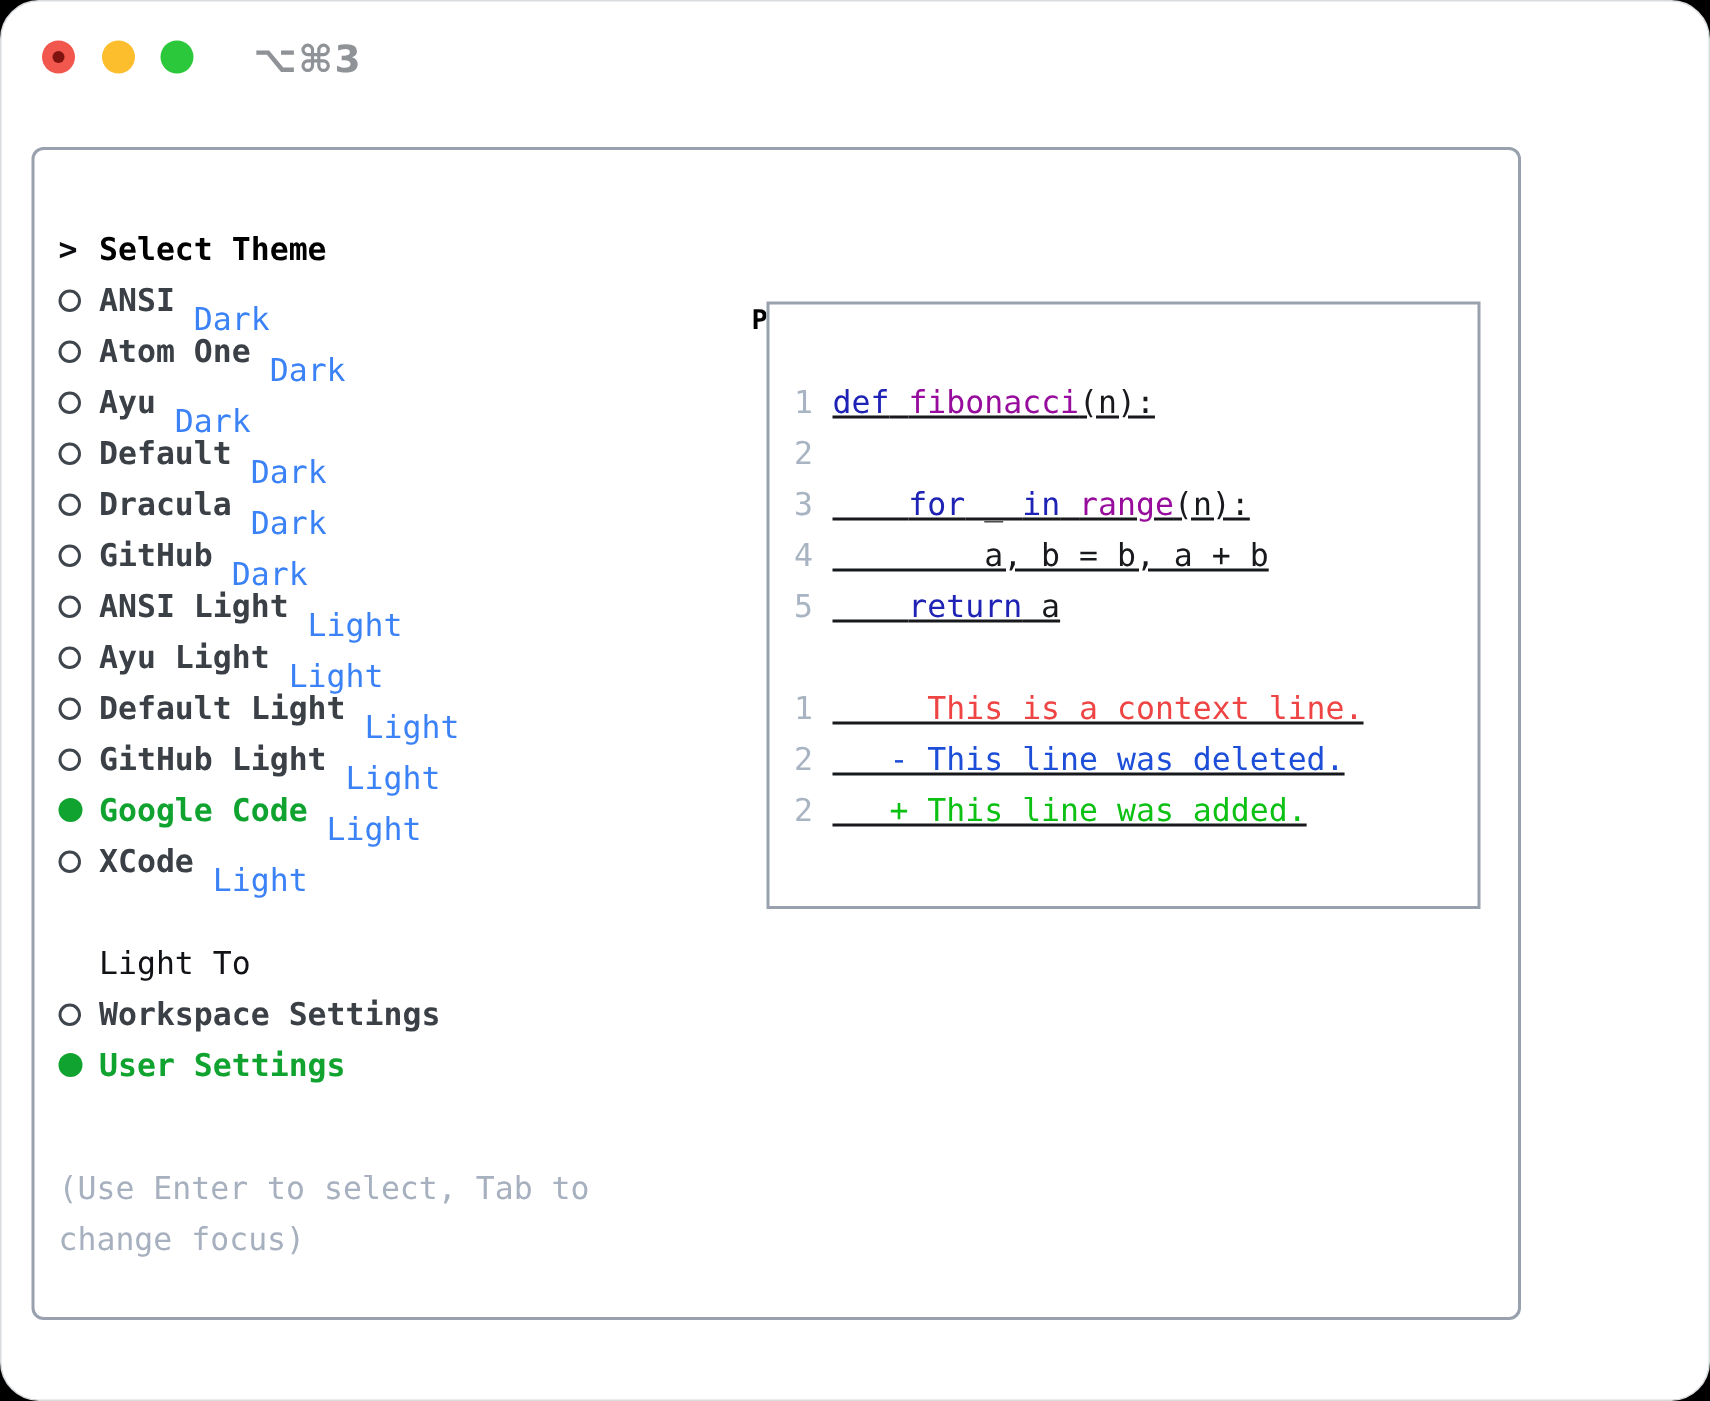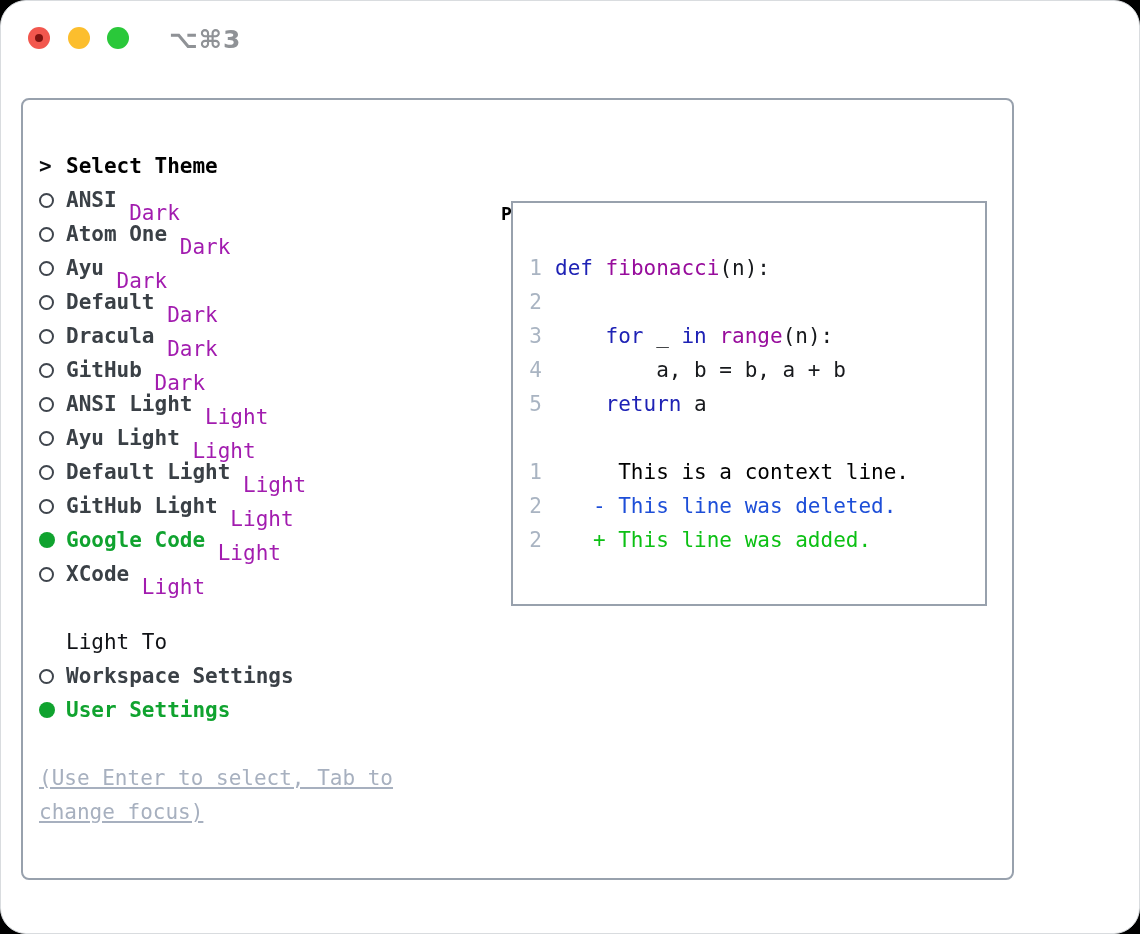--- a/index.html
+++ b/index.html
@@ -43,43 +43,43 @@
   .marker { width: 27px; flex: 0 0 27px; display: flex; align-items: center; }
   .chevron { font-weight: bold; color: #0b0d10; }
   .radio {
     width: 15px; height: 15px; border-radius: 50%;
     border: 2px solid #3f454d; background: transparent;
   }
   .radio.sel { border: 0; width: 16px; height: 16px; background: #10a32f; }
   .heading { font-weight: bold; color: #000; text-align: right; }
   .item-name { color: #3a4046; font-weight: bold; }
   .item-name.sel { color: #10a32f; }
-  .item-variant { color: #a21caf; margin-top: 25px; }
+  .item-variant { color: #3b82f6; margin-top: 25px; }
   .subheading { color: #101216; }
   .spacer { height: 34px; }
-  .footer-hint { margin-top: 0; width: 400px; color: #a7b0bf; white-space: normal; text-decoration: underline; }
+  .footer-hint { margin-top: 14px; width: 400px; color: #a7b0bf; white-space: normal; }
 
   
   .preview-heading {
     position: absolute; left: 478px; top: 49px;
     font-size: 18px; line-height: 34px; font-weight: bold; color: #000; margin-top: 48px;
   }
   .preview-box {
     position: absolute; left: 488px; top: 101px; width: 476px; height: 405px;
     border: 2px solid #98a1ad; background: #fff;
     padding: 48px 0 0 16px; overflow: hidden;
   }
   .code-line { display: flex; height: 34px; line-height: 34px; font-size: 21px; white-space: pre; }
   .ln { flex: 0 0 13px; text-align: right; color: #a9b4c2; margin-right: 13px; }
-  .code-content { white-space: pre; color: #17191c; }
+  .code-content { white-space: pre; color: #17191c; text-decoration: underline; }
   .tok-plain { color: #17191c; }
   .tok-kw    { color: #1e22b5; }
   .tok-fn    { color: #970c9c; }
   .tok-num   { color: #0e7079; }
-  .tok-ctx   { color: #000000; }
+  .tok-ctx   { color: #ef4444; }
   .tok-del   { color: #1d4ed8; margin-top: 32px; }
   .tok-add   { color: #0cc014; }
 </style>
 </head>
 <body>
 
 <div class="window">
 
   <div class="titlebar">
     <div class="tl close" style="background: rgb(242, 87, 78);"></div>

